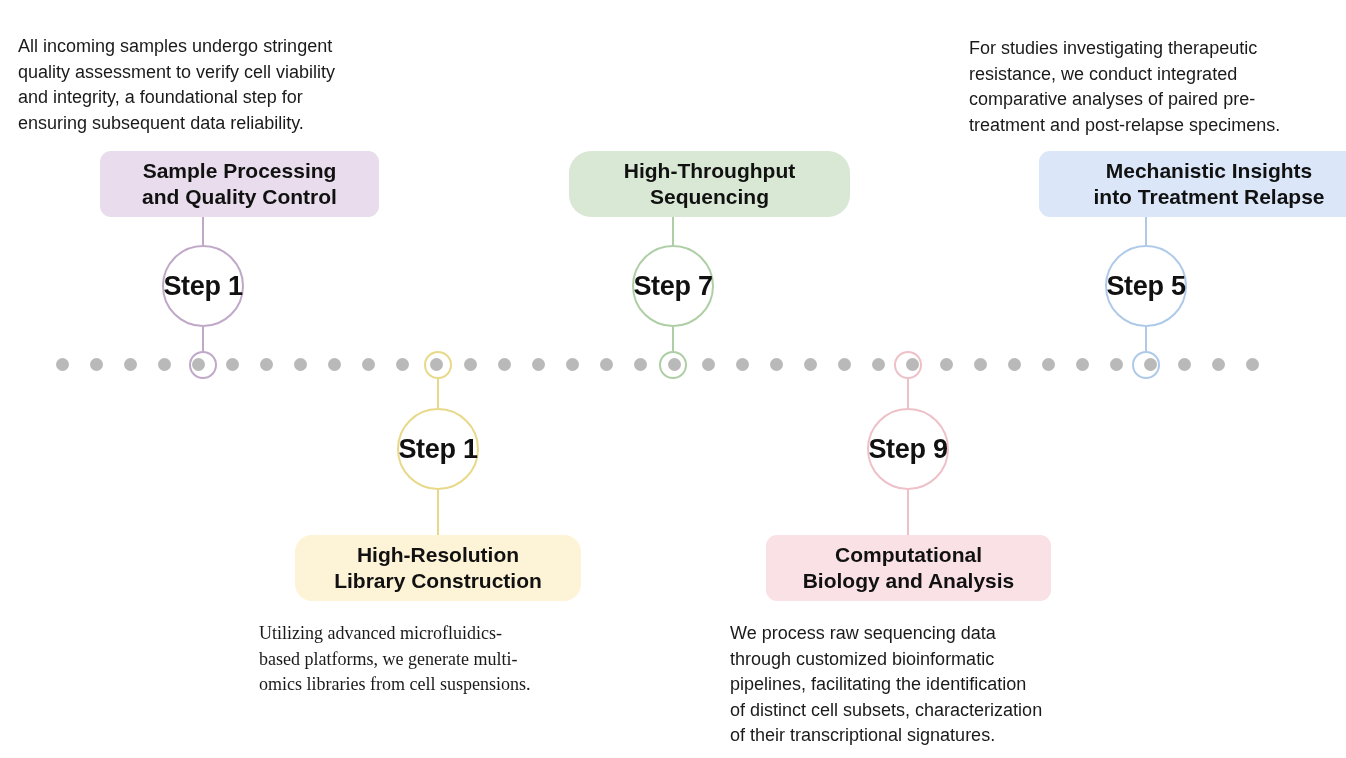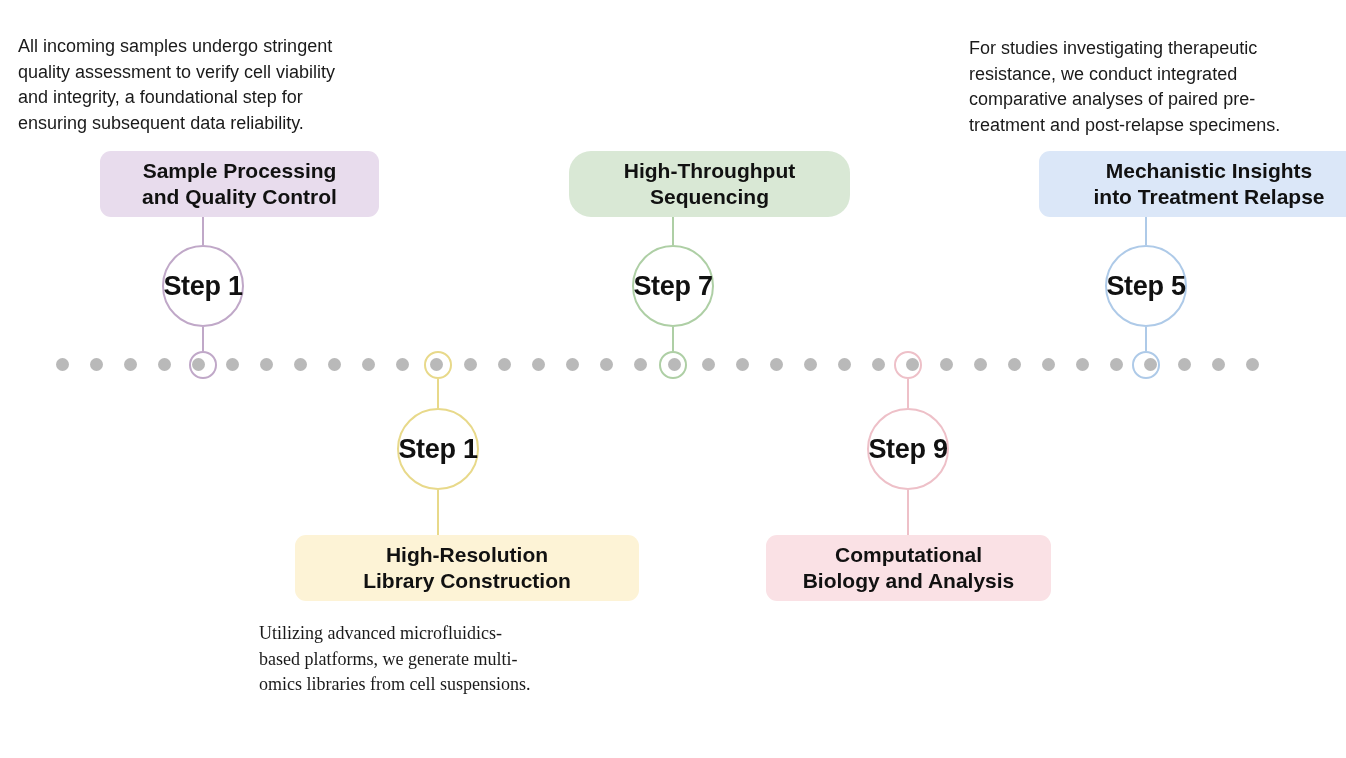--- a/index.html
+++ b/index.html
@@ -189,21 +189,21 @@
 and Quality Control</span>
         </div>
       </div>
       <div class="milestone below" style="left: 438px; --ring: #e8d98a; --chip: #fdf3d6;">
         <div class="stem stem-upper"></div>
         <div class="stem stem-lower"></div>
         <div class="axis-ring"></div>
         <div class="step-circle">
           <span>Step 1</span>
         </div>
-        <div class="label-box" style="left: -143px; width: 344px;">
+        <div class="label-box" style="left: -143px; width: 286px; border-radius: 17px;">
           <span>High-Resolution
 Library Construction</span>
         </div>
       </div>
       <div class="milestone above" style="left: 673px; --ring: #aecfa5; --chip: #d9e8d5;">
         <div class="stem stem-upper"></div>
         <div class="stem stem-lower"></div>
         <div class="axis-ring"></div>
         <div class="step-circle">
           <span>Step 7</span>
@@ -239,17 +239,22 @@
       </div>
     </div>
 
 <div class="desc" style="left: 18px; top: 34px; width: 395px;">All incoming samples undergo stringent
 quality assessment to verify cell viability
 and integrity, a foundational step for
 ensuring subsequent data reliability.</div>
     <div class="desc" style="left: 259px; top: 621px; width: 380px; font-family: Liberation Serif, serif;">Utilizing advanced microfluidics-
 based platforms, we generate multi-
 omics libraries from cell suspensions.</div>
+    <div class="desc" style="left: 730px; top: 621px; width: 395px;">We process raw sequencing data
+through customized bioinformatic
+pipelines, facilitating the identification
+of distinct cell subsets, characterization
+of their transcriptional signatures.</div>
     <div class="desc" style="left: 969px; top: 36px; width: 370px;">For studies investigating therapeutic
 resistance, we conduct integrated
 comparative analyses of paired pre-
 treatment and post-relapse specimens.</div>
   </div>
 
 </body></html>

